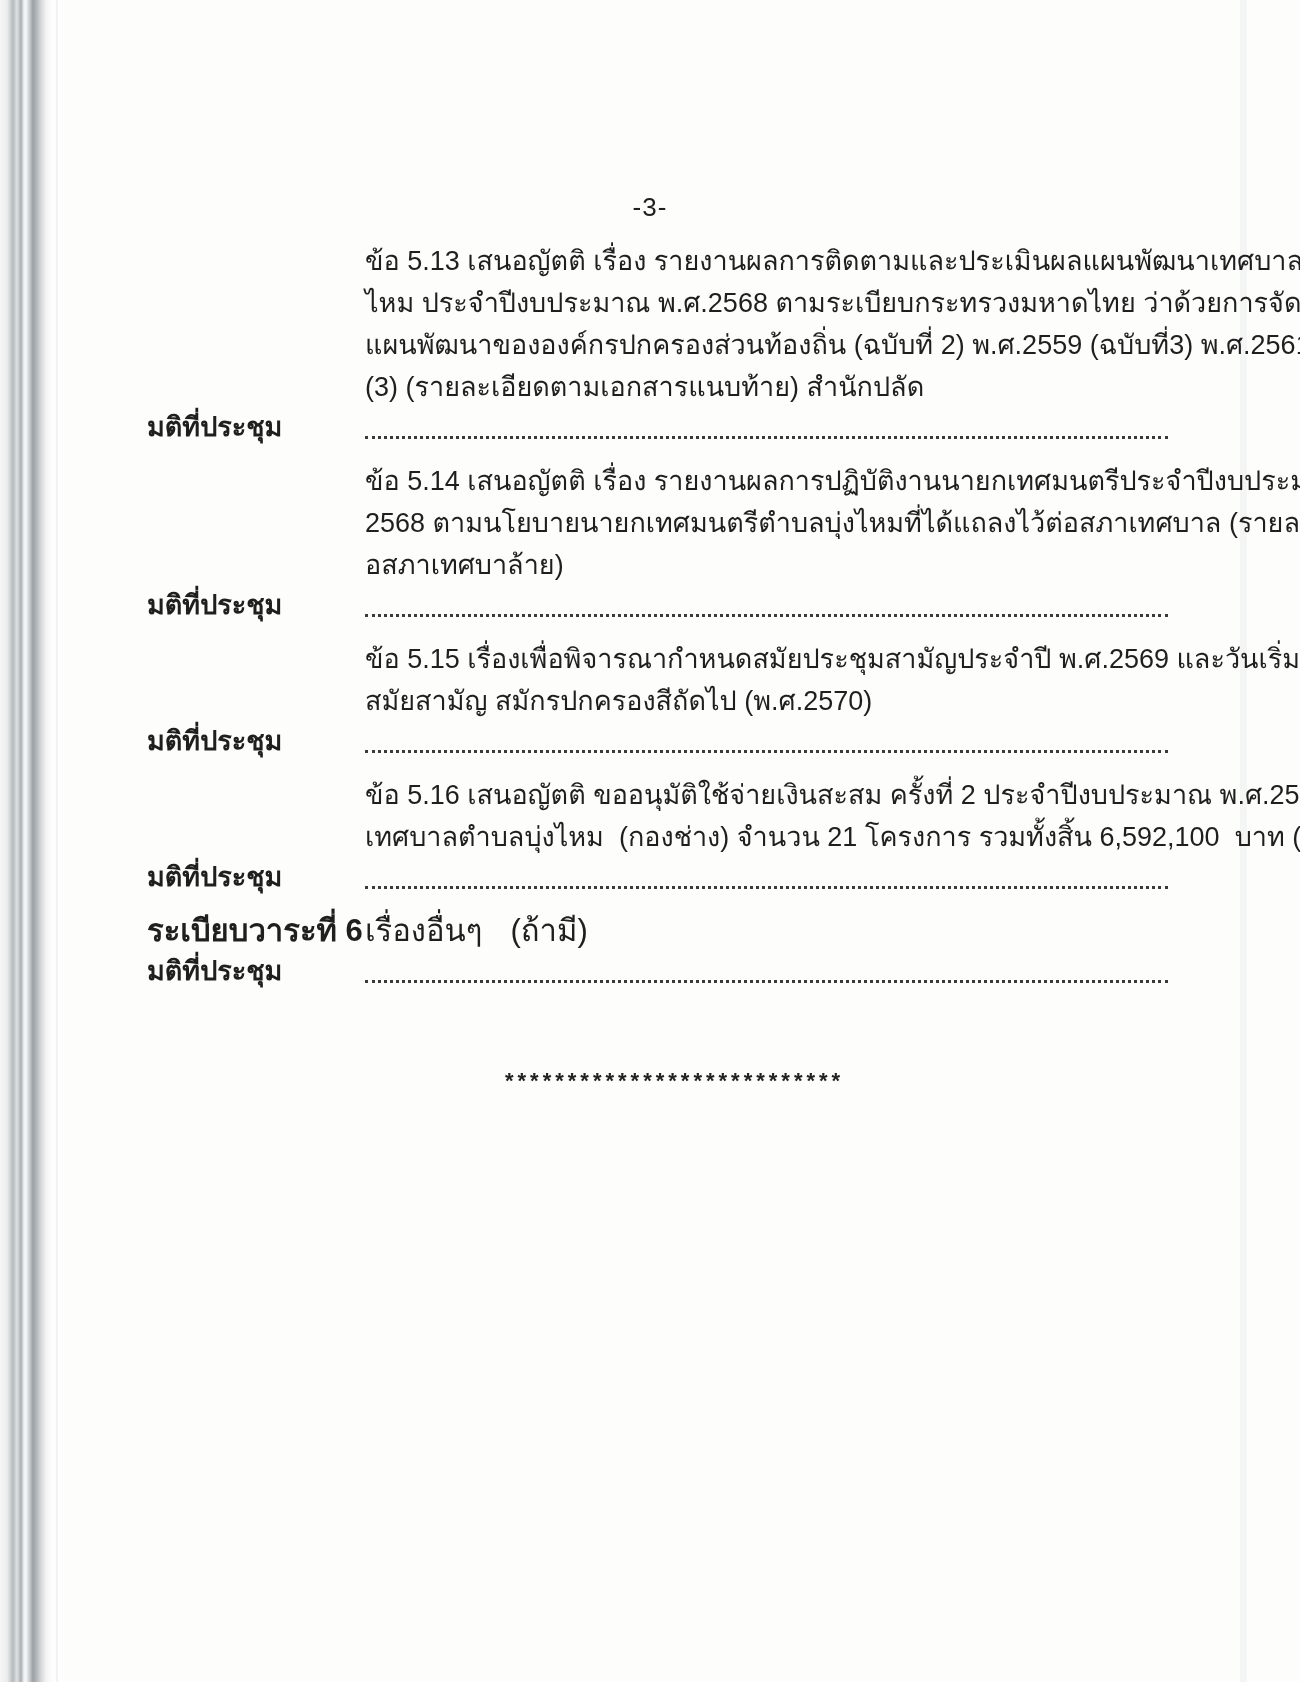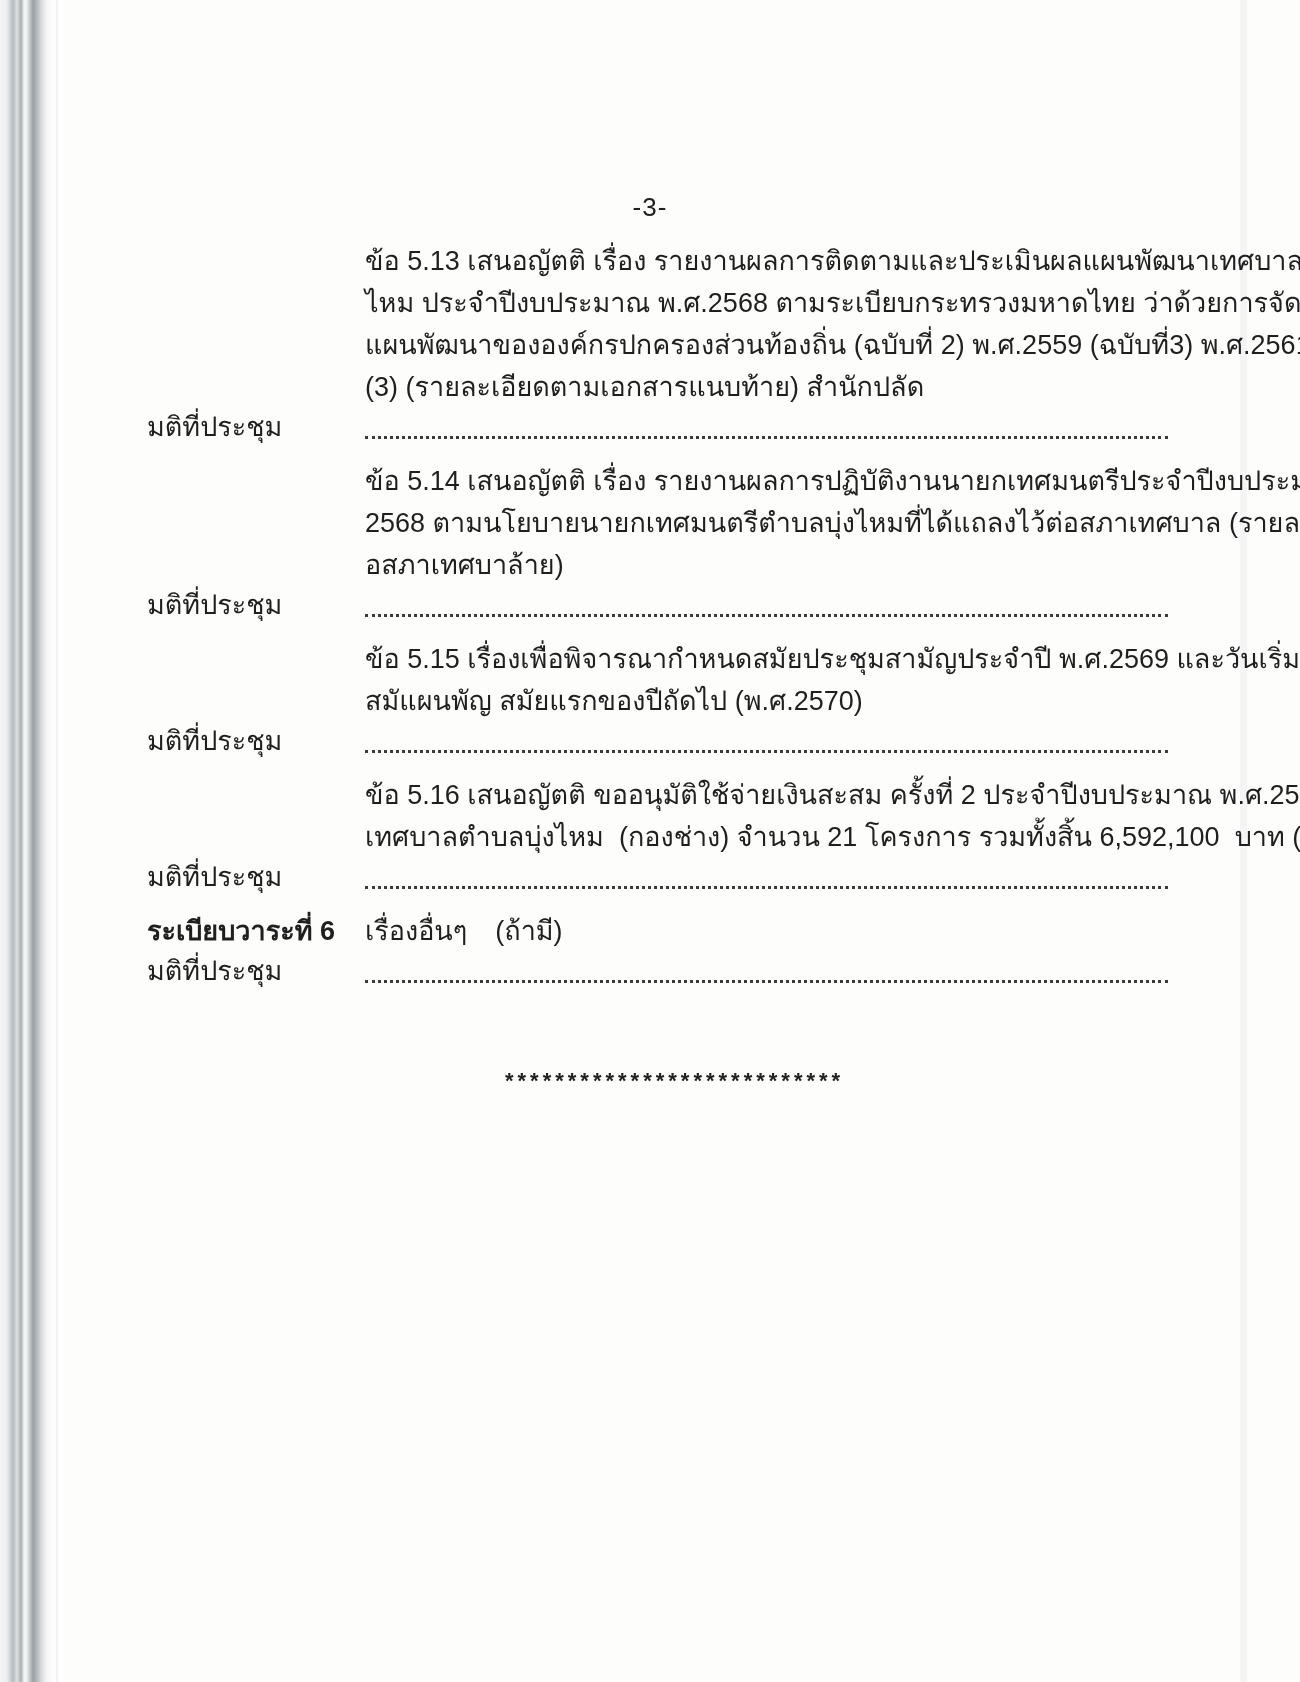--- a/index.html
+++ b/index.html
@@ -49,33 +49,33 @@
   .pline { white-space:pre; }
 
   .res-row {
     display:flex;
     margin-left:147px; margin-right:132px;
     height:42px; margin-top:-2px;
     align-items:flex-end;
   }
   .res-label {
     width:218px; flex:0 0 218px;
-    font-weight:normal; font-size:27px; line-height:42px;
+    font-weight:bold; font-size:27px; line-height:42px;
   }
   .res-dots {
     flex:1 1 auto;
     border-bottom:3px dotted #3a3a3a;
     margin-bottom:9px;
   }
 
   .agenda-row {
     display:flex;
     margin-left:147px; margin-right:132px;
     margin-top:12px;
-    font-size:27px; line-height:42px;
+    font-size:31px; line-height:42px;
   }
   .agenda-label { width:218px; flex:0 0 218px; font-weight:bold; }
   .agenda-title { font-weight:normal; }
   .agenda-title-suffix { font-weight:normal; margin-left:28px; }
 
   .separator {
     margin-top:76px;
     margin-left:505px;
     font-size:22px; font-weight:bold;
     letter-spacing:4px;
@@ -111,21 +111,21 @@
       <div class="pline">2568 ตามนโยบายนายกเทศมนตรีตำบลบุ่งไหมที่ได้แถลงไว้ต่อสภาเทศบาล (รายละเอียดตาม</div>
       <div class="pline">อสภาเทศบาล้าย)</div>
     </div>
     <div class="res-row">
       <div class="res-label">มติที่ประชุม</div>
       <div class="res-dots"></div>
     </div>
 
     <div class="para mt">
       <div class="pline">ข้อ 5.15 เรื่องเพื่อพิจารณากำหนดสมัยประชุมสามัญประจำปี พ.ศ.2569 และวันเริ่มประชุม</div>
-      <div class="pline">สมัแผนพัญ สมัยแรกของปีถัดไป (พ.ศ.2570)</div>
+      <div class="pline">สมัยสามัญ สมักรปกครองสีถัดไป (พ.ศ.2570)</div>
     </div>
     <div class="res-row">
       <div class="res-label">มติที่ประชุม</div>
       <div class="res-dots"></div>
     </div>
 
     <div class="para mt">
       <div class="pline">ข้อ 5.16 เสนอญัตติ ขออนุมัติใช้จ่ายเงินสะสม ครั้งที่ 2 ประจำปีงบประมาณ พ.ศ.2569 ของ</div>
       <div class="pline">เทศบาลตำบลบุ่งไหม  (กองช่าง) จำนวน 21 โครงการ รวมทั้งสิ้น 6,592,100  บาท (หกล้าน</div>
     </div>

